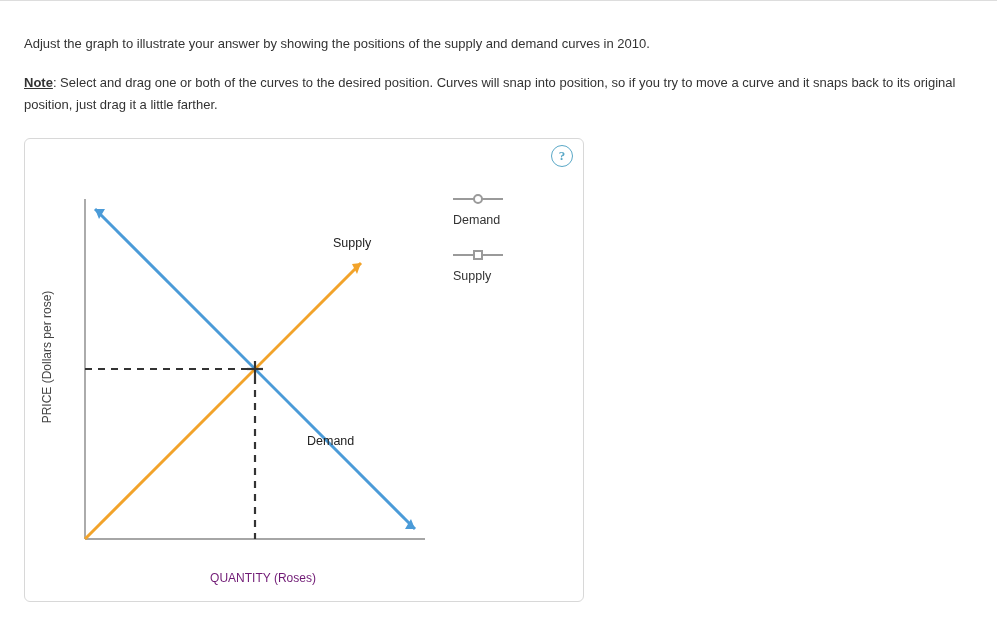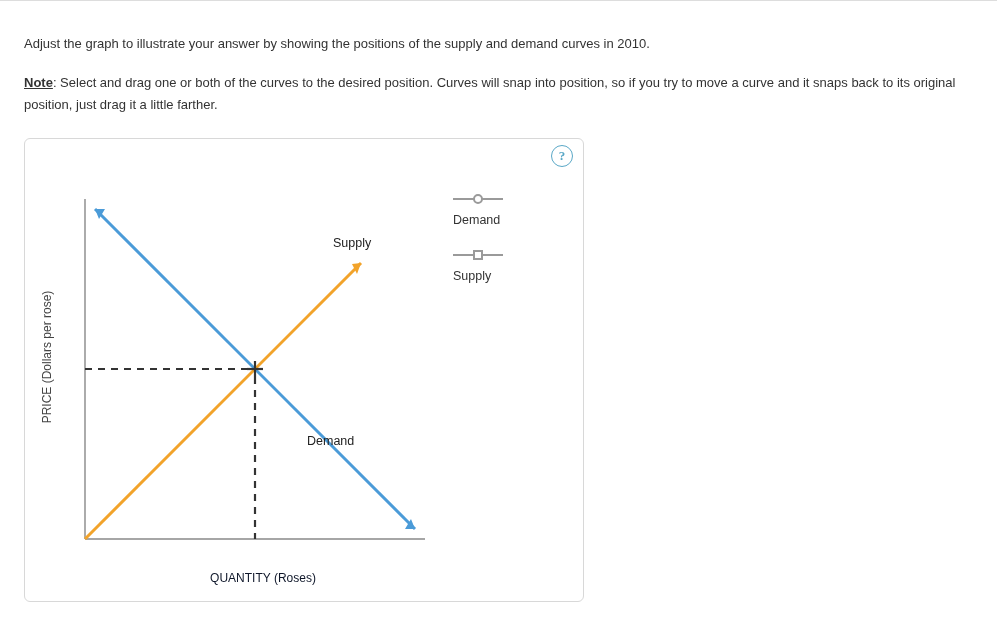--- a/index.html
+++ b/index.html
@@ -73,21 +73,21 @@
   .plot {
     width: 370px;
     height: 380px;
     position: relative;
     cursor: default;
   }
   .plot svg { display:block; }
   .xlabel {
     text-align: center;
     font-size: 12px;
-    color: #0f172a;
+    color: #701a75;
     margin-top: 12px;
     padding-left: 26px;
   }
   .legend-col {
     padding-left: 18px;
     padding-top: 14px;
     font-size: 12.5px;
   }
   .legend-item { margin-bottom: 22px; }
   .lg-line {

